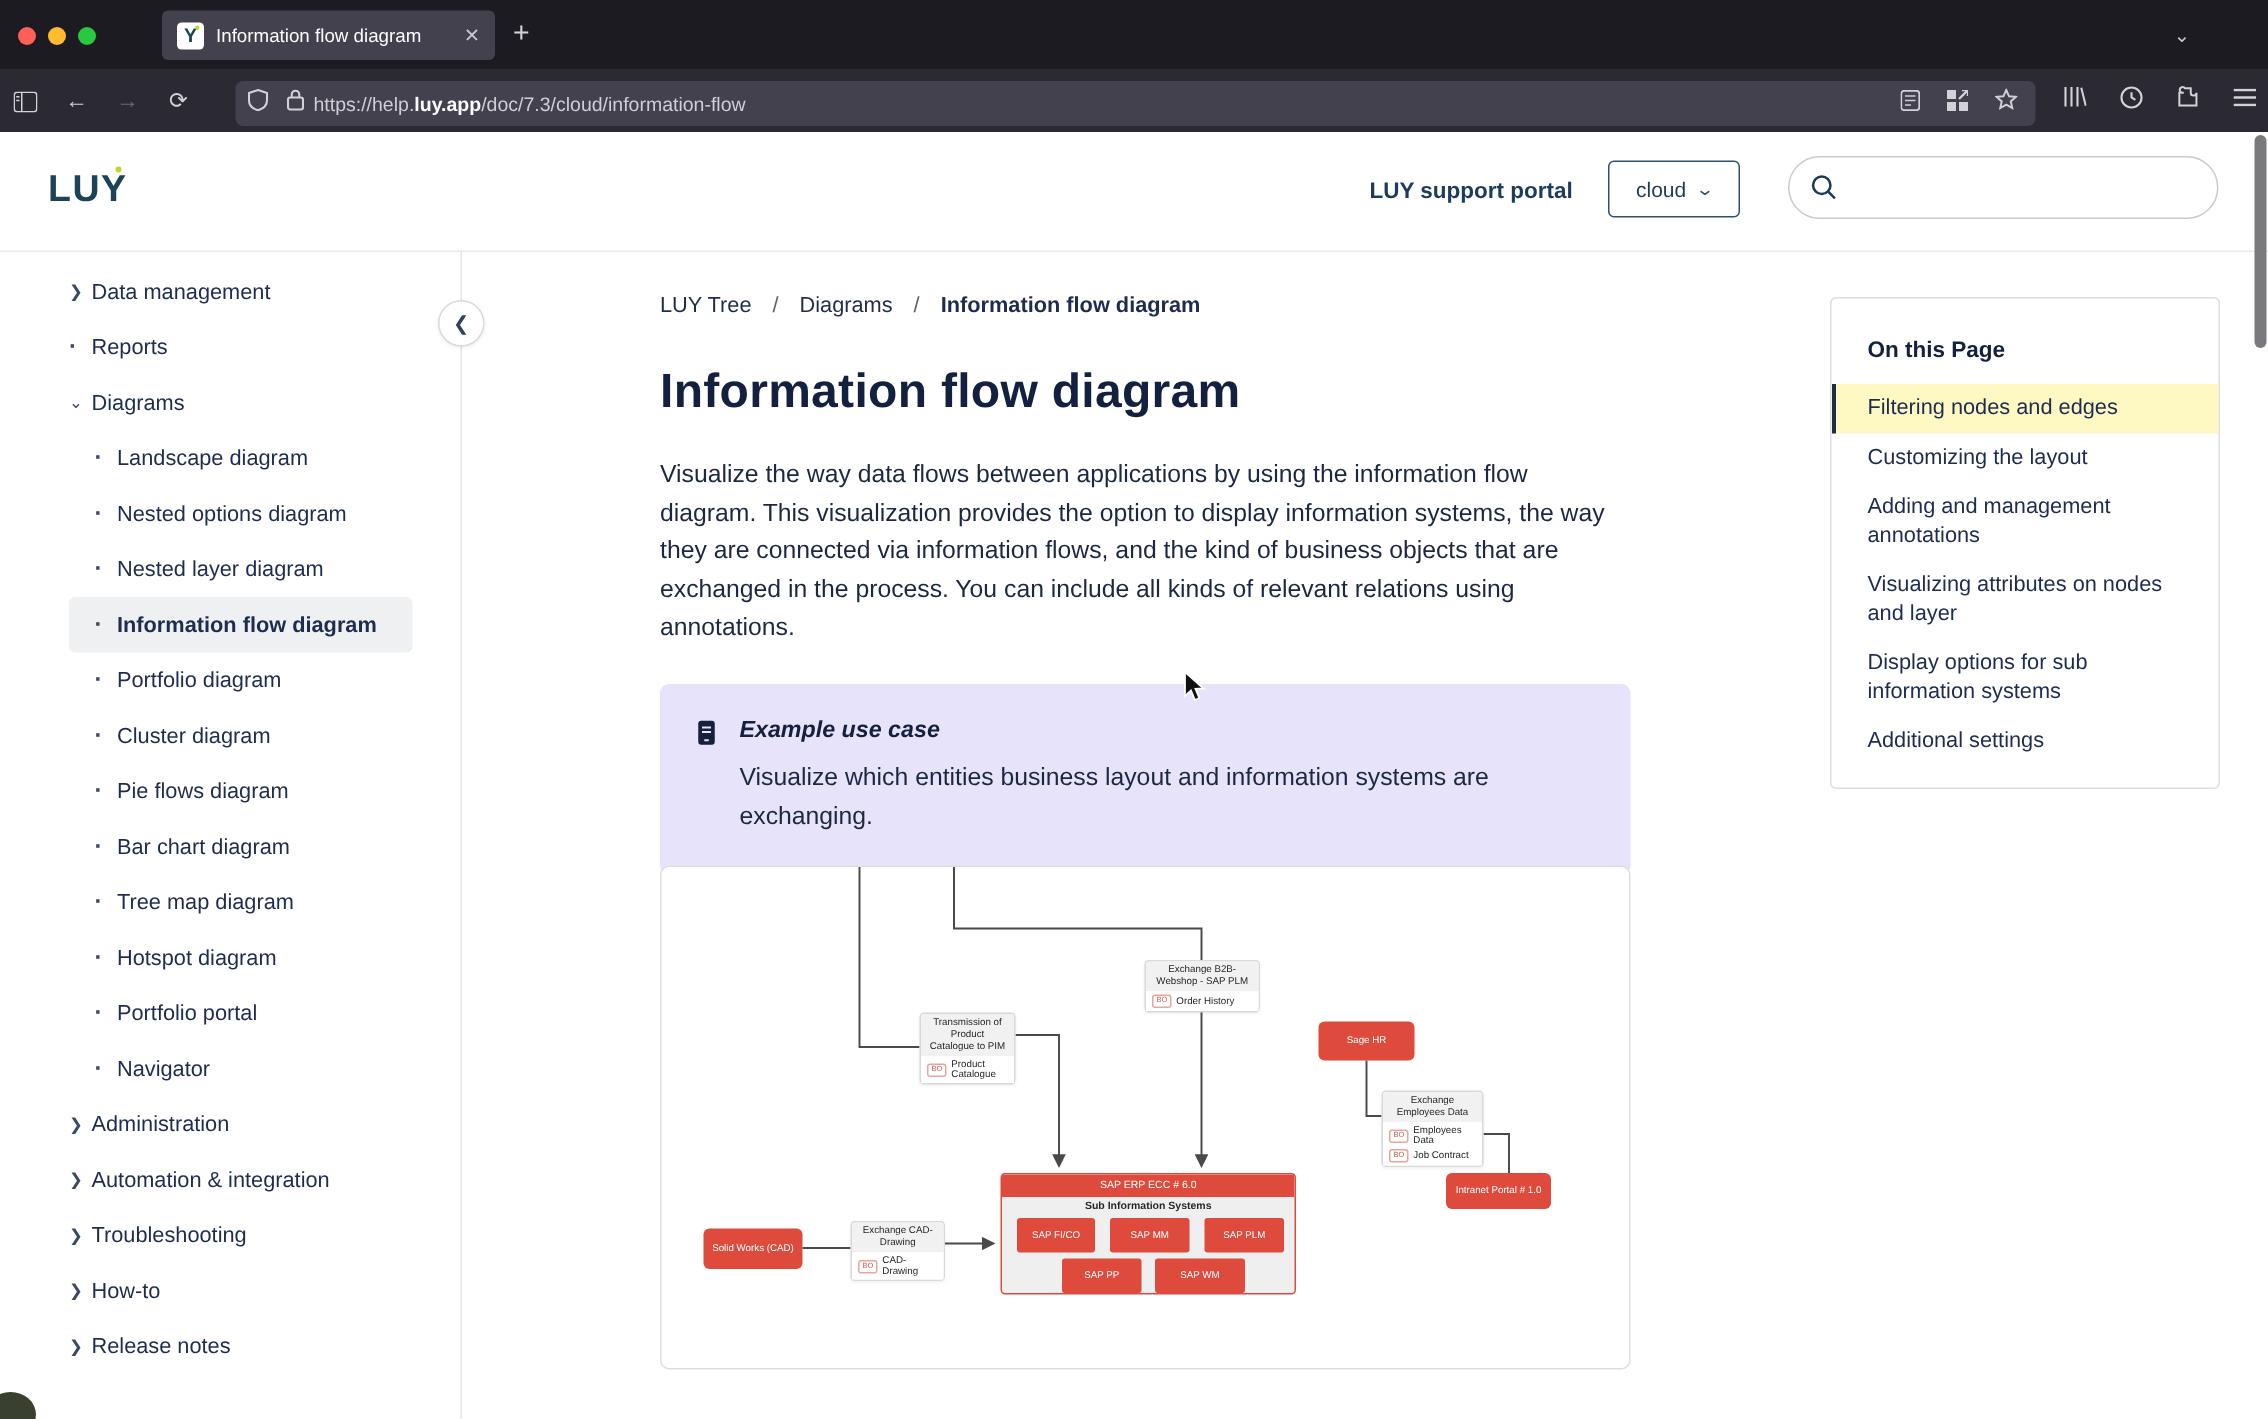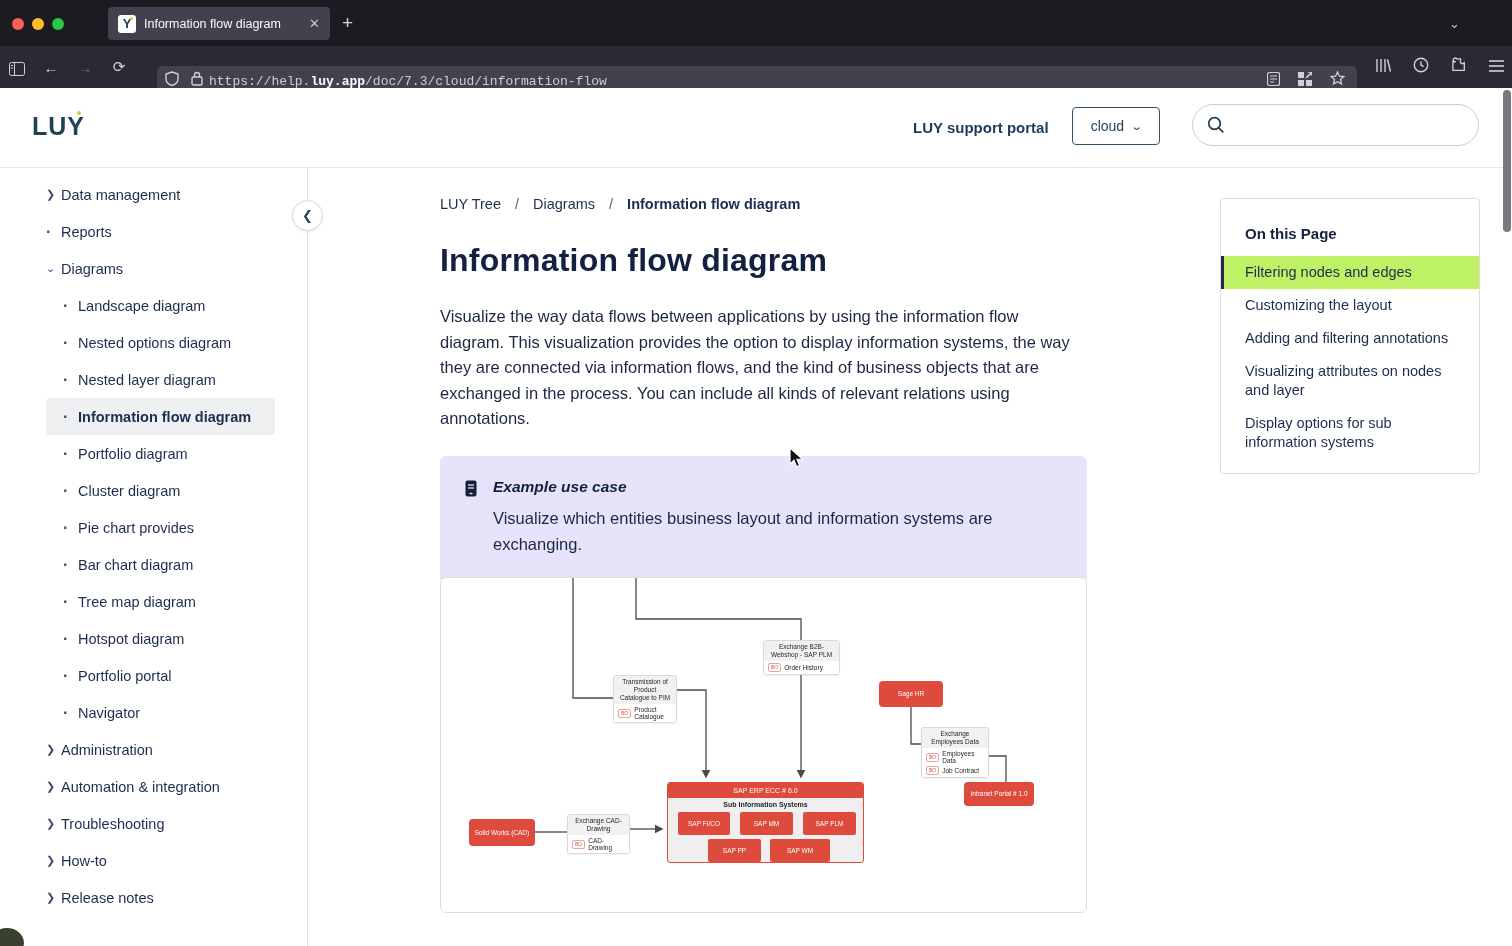--- a/index.html
+++ b/index.html
@@ -19,22 +19,22 @@
   .tab .favicon i { position:absolute; top:2px; right:3px; width:3px; height:3px; background:#c3d431; border-radius:50%; }
   .tab-title { font-size:12.5px; flex:1; white-space:nowrap; overflow:hidden; }
   .tab-close { color:#c9c8ce; font-size:13px; margin-left:6px; cursor:default; }
   .newtab { position:absolute; left:342px; top:12px; color:#d3d2d8; font-size:19px; font-weight:300; }
   .tabs-chevron { position:absolute; right:52px; top:16px; color:#c9c8ce; font-size:13px; }
   .toolbar { position:absolute; top:46px; left:0; width:1512px; height:42px; background:#2b2a33;
     display:flex; align-items:center; }
   .tb-icon { color:#d2d1d7; font-size:15px; width:34px; text-align:center; flex:0 0 auto; }
   .tb-icon.disabled { color:#6c6b75; }
   .tb-icon svg { vertical-align:middle; }
-  .urlbar { position:absolute; left:157px; top:20px; width:1200px; height:30px; background:#42414d;
-    border-radius:5px; display:flex; align-items:center; padding:0 8px;font-family:Liberation Mono, monospace; }
+  .urlbar { position:absolute; left:157px; top:8px; width:1200px; height:30px; background:#42414d;
+    border-radius:5px; display:flex; align-items:center; padding:0 8px; }
   .url-text { font-size:13px; color:#cfced4; margin-left:6px; flex:1; white-space:nowrap; overflow:hidden; }
   .url-text b { color:#fbfbfe; font-weight:700; }
   .url-icons { display:flex; align-items:center; gap:18px; margin-right:4px; color:#d2d1d7; }
   .tb-right { position:absolute; right:8px; top:6px; height:30px; display:flex; align-items:center; gap:22px; color:#d2d1d7; }
 
   
   .site-header { position:absolute; top:88px; left:0; width:1512px; height:80px; background:#fff;
     border-bottom:1px solid #e9e9ea; }
   .logo { position:absolute; left:32px; top:24px; font-size:25px; font-weight:700; letter-spacing:1px;
     color:#1d4456; }
@@ -97,21 +97,21 @@
   .sap-subtitle { font-size:7px; font-weight:700; color:#26272b; text-align:center; padding:3px 0 2px; }
   .sap-grid { position:relative; }
   .sap-box { position:absolute; background:#de4a3c; color:#fff; border-radius:2px;
     display:flex; align-items:center; justify-content:center; font-size:6.5px; }
 
   
   .toc { position:absolute; left:1220px; top:198px; width:260px; border:1px solid #dcdddf;
     border-radius:4px; background:#fff; padding-bottom:14px; }
   .toc-title { font-size:15px; font-weight:700; color:#14203d; padding:26px 24px 14px; }
   .toc-item { font-size:14.5px; color:#1e2c4f; line-height:19px; padding:7px 24px; cursor:default; }
-  .toc-item.active { background:#bef264; box-shadow:inset 3px 0 0 #222c44; }
+  .toc-item.active { background:#fef9c3; box-shadow:inset 3px 0 0 #222c44; }
 
   
   .scroll-thumb { position:absolute; right:1px; top:90px; width:8px; height:142px; background:#7a7a7e;
     border-radius:4px; }
   .cursor { position:absolute; left:789px; top:447px; z-index:50; }
   .corner-widget { position:absolute; left:-10px; bottom:-12px; width:34px; height:30px;
     background:#39402f; border-radius:50%; }
 </style>
 </head>
 <body>
@@ -263,21 +263,21 @@
     <li class="nav-item sub">
         <span class="marker dot">·</span>
         <span>Portfolio diagram</span>
       </li>
     <li class="nav-item sub">
         <span class="marker dot">·</span>
         <span>Cluster diagram</span>
       </li>
     <li class="nav-item sub">
         <span class="marker dot">·</span>
-        <span>Pie chart provides</span>
+        <span>Pie flows diagram</span>
       </li>
     <li class="nav-item sub">
         <span class="marker dot">·</span>
         <span>Bar chart diagram</span>
       </li>
     <li class="nav-item sub">
         <span class="marker dot">·</span>
         <span>Tree map diagram</span>
       </li>
     <li class="nav-item sub">
@@ -430,22 +430,23 @@
           <span>SAP WM</span>
         </div>
     </div>
   </div>
 </div>
 
 <aside class="toc">
   <div class="toc-title">On this Page</div>
   <div class="toc-item active">Filtering nodes and edges</div>
   <div class="toc-item">Customizing the layout</div>
-  <div class="toc-item">Adding and filtering annotations</div>
+  <div class="toc-item">Adding and management annotations</div>
   <div class="toc-item">Visualizing attributes on nodes and layer</div>
   <div class="toc-item">Display options for sub information systems</div>
+  <div class="toc-item">Additional settings</div>
 </aside>
 
 <div class="scroll-thumb"></div>
 
 <svg class="cursor" width="15" height="22" viewBox="0 0 15 22">
   <path d="M1 1 L1 17 L5 13.3 L7.6 19.7 L10.6 18.4 L8 12.2 L13.4 12 Z" fill="#111" stroke="#fff" stroke-width="1.2"></path>
 </svg>
 
 </body></html>

